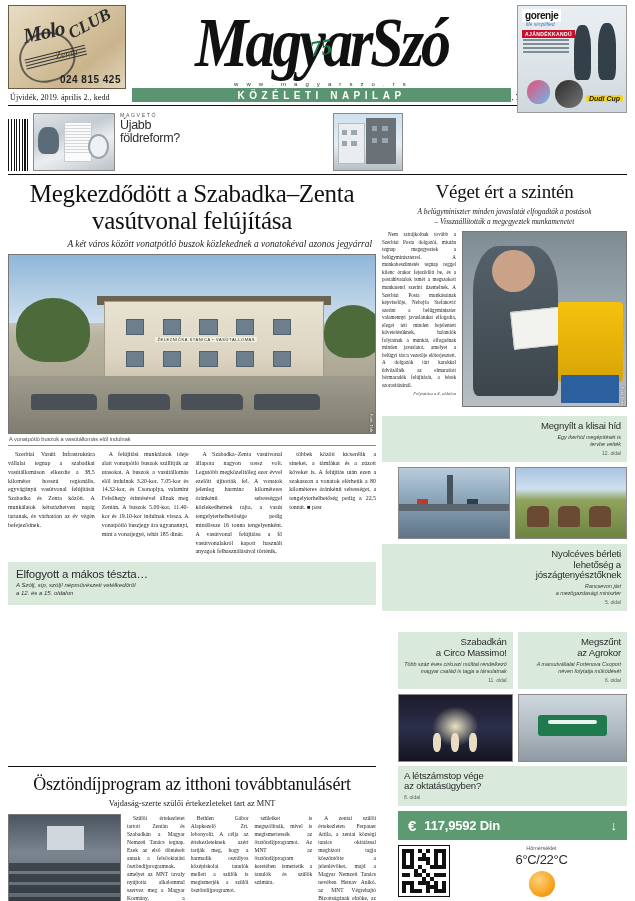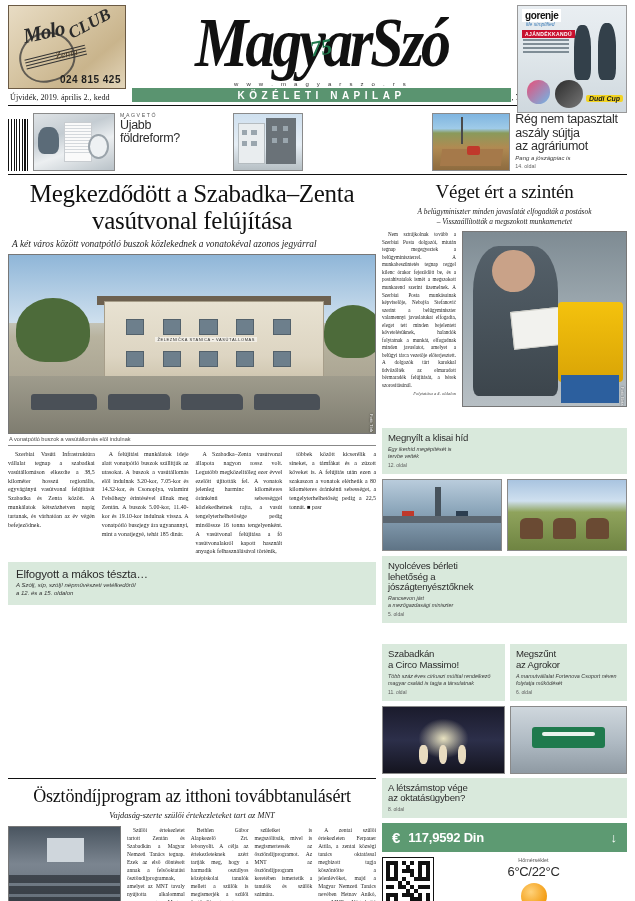--- a/index.html
+++ b/index.html
@@ -143,21 +143,21 @@
   .main-grid { display: flex; gap: 6px; }
   .col-left { width: 368px; flex: 0 0 368px; }
   .col-right { flex: 1; }
 
   .lead-head {
     font-family: "Liberation Serif", serif; font-size: 25px; line-height: 1.06;
     text-align: center; color: #111; padding: 6px 4px 0 4px; letter-spacing: -0.3px;
   }
   .lead-sub {
     font-family: "Liberation Serif", serif; font-style: italic; font-size: 9.4px;
-    text-align: left; color: #222; padding: 5px 4px 5px 4px;
+    text-align: right; color: #222; padding: 5px 4px 5px 4px;
   }
   .lead-photo {
     height: 180px; border: 1px solid #777; position: relative; overflow: hidden;
     background: linear-gradient(180deg,#9dbfdc 0%,#bcd4e6 22%,#cfd3ce 30%,#b8b39f 46%,#9a9484 100%);
   }
   .lp-sky { position: absolute; inset: 0 0 62% 0; background: linear-gradient(180deg,#8fb6d8,#cfe0ee); }
   .lp-station {
     position: absolute; left: 26%; top: 26%; width: 60%; height: 44%;
     background: linear-gradient(180deg,#e8e2d2 0%,#ddd5c2 70%,#cfc6b0 100%);
     border: 1px solid #a79e8a;
@@ -213,22 +213,22 @@
                background: linear-gradient(180deg,#55616a,#3c454c); border-radius: 30% 30% 6% 6%; }
   .rp-face { position: absolute; left: 18%; top: 10%; width: 26%; padding-bottom: 26%;
              background: #c9a288; border-radius: 50%; }
   .rp-paper { position: absolute; left: 30%; top: 44%; width: 34%; height: 22%;
               background: #f2f2ee; transform: rotate(-6deg); border: 1px solid #cfcfc8; }
   .rp-yellow { position: absolute; right: 2%; top: 40%; width: 40%; height: 46%;
                background: linear-gradient(180deg,#f4c20d,#d9a406); border-radius: 4px; }
   .rp-blue { position: absolute; right: 4%; bottom: 2%; width: 36%; height: 16%; background: #2c5f9e; }
 
   
-  .rail { padding-top: 21px; }
-  .rail-row { display: flex; gap: 5px; }
+  .rail { padding-top: 9px; text-align: right; }
+  .rail-row { display: flex; gap: 5px; margin-left: 16px; }
   .tbox { background: #d9e9dc; padding: 5px 6px 6px 6px; }
   .tbox-head { font-size: 9.6px; color: #2d2d2d; font-weight: 300; line-height: 1.12; letter-spacing: -0.2px; }
   .tbox-sub { font-size: 5.4px; font-style: italic; color: #3a3a3a; line-height: 1.3; margin-top: 2px; }
   .tbox-page { font-size: 5px; color: #5d5d5d; margin-top: 2px; }
 
   .mini-photo { border: 1px solid #8a8a8a; position: relative; overflow: hidden; }
   .mp-bridge { background: linear-gradient(180deg,#b9ccdc 0%,#8fa9bd 40%,#5f7486 100%); }
   .mp-bridge .deck { position: absolute; left: 0; right: 0; top: 52%; height: 10%; background: #5b6670; }
   .mp-bridge .pylon { position: absolute; left: 44%; top: 10%; width: 5%; height: 48%; background: #46525c; }
   .mp-bridge .car { position: absolute; top: 44%; width: 10%; height: 7%; background: #c0392b; }
@@ -248,21 +248,21 @@
                background: #d8ab88; border-radius: 50%; }
   .mp-man .b { position: absolute; left: 16%; bottom: 0; width: 66%; height: 40%;
                background: #1d2733; border-radius: 22% 22% 0 0; }
   .mp-lecture { background: linear-gradient(180deg,#3c4a57 0%,#6b7480 45%,#47505a 100%); }
   .mp-lecture .row { position: absolute; left: 0; right: 0; height: 8%; background: rgba(20,24,30,.55); }
   .mp-lecture .screen { position: absolute; left: 34%; top: 12%; width: 34%; height: 26%; background: #cfd6dc; }
 
   
   .bl-head { font-family: "Liberation Serif", serif; font-size: 18px; text-align: center;
              color: #111; padding: 7px 2px 0 2px; letter-spacing: -0.2px; }
-  .bl-sub { font-family: "Liberation Serif", serif; font-style: italic; font-size: 8.4px;
+  .bl-sub { font-family: "Liberation Serif", serif; font-size: 8.4px;
             text-align: center; color: #222; padding: 4px 2px 6px 2px; }
   .bl-body { display: flex; gap: 6px; }
   .bl-photo { width: 113px; flex: 0 0 113px; }
   .bl-photo .ph { height: 95px; border: 1px solid #777; position: relative; overflow: hidden;
                   background: linear-gradient(180deg,#4a5560 0%,#7b8590 40%,#59636d 100%); }
   .bl-photo .cap { font-size: 5px; color: #4a4a4a; padding-top: 2px; }
   .blcol { flex: 1; font-family: "Liberation Serif", serif; font-size: 5.5px; line-height: 1.46;
            text-align: justify; color: #1e1e1e; }
   .blcol p { text-indent: 6px; }
 
@@ -395,34 +395,20 @@
           <div class="win" style="left:26%;top:28%"></div>
         <div class="win" style="left:12%;top:48%"></div>
           <div class="win" style="left:26%;top:48%"></div>
         <div class="win" style="left:56%;top:22%"></div>
           <div class="win" style="left:72%;top:22%"></div>
         <div class="win" style="left:56%;top:42%"></div>
           <div class="win" style="left:72%;top:42%"></div>
       </div>
     </div>
 
-    <div class="tz">
-      <div class="tz-img img-field" style="width:78px;height:58px">
-        <div class="road"></div>
-        <div class="pole"></div>
-        <div class="tractor"></div>
-      </div>
-      <div class="tz-txt">
-        <div class="tz-head" style="white-space:pre-line">Rég nem tapasztalt
-aszály sújtja
-az agráriumot</div>
-        <div class="tz-sub">Pang a jószágpiac is</div>
-        <div class="tz-page">14. oldal</div>
-      </div>
-    </div>
   </div>
 
   <div class="rule"></div>
 
   <div class="main-grid">
 
     <div class="col-left">
 
       <div class="lead-head" style="white-space:pre-line">Megkezdődött a Szabadka–Zenta
 vasútvonal felújítása</div>
@@ -473,21 +459,21 @@
         <div class="gt-head">Elfogyott a mákos tészta…</div>
         <div class="gt-sub" style="white-space:pre-line">A Szólj, síp, szólj! népművészeti vetélkedőről
 a 12. és a 15. oldalon</div>
       </div>
     </div>
 
     <div class="col-right">
 
       <div class="rt-head">Véget ért a szintén</div>
       <div class="rt-sub" style="white-space:pre-line">A belügyminiszter minden javaslatát elfogadták a postások
-– Visszaállították a megszokott munkamenetet</div>
+– Visszaállították a megegyeztek munkamenetet</div>
 
       <div class="rt-body">
         <div class="rt-text">
           <p>Nem sztrájkolnak tovább a Szerbiai Posta dolgozói, miután tegnap megegyeztek a belügyminiszterrel. A munkabeszüntetés tegnap reggel kilenc órakor fejeződött be, és a postahivatalok ismét a megszokott munkarend szerint üzemelnek. A Szerbiai Posta munkásainak képviselője, Nebojša Stefanović szerint a belügyminiszter valamennyi javaslatukat elfogadta, eleget tett minden bejelentett követelésüknek, halandók folytatnak a munkát, elfogadnak minden javaslatot, amelyet a belügyi tárca vezetője előterjesztett. A dolgozók tárt karokkal üdvözölték az elmaradott bérmaradék felújítását, a bérek szorosításánál.</p>
           <div class="rt-cont">Folytatása a 4. oldalon</div>
         </div>
         <div class="rt-photo">
           <div class="rp-person"></div>
           <div class="rp-face"></div>
           <div class="rp-paper"></div>

